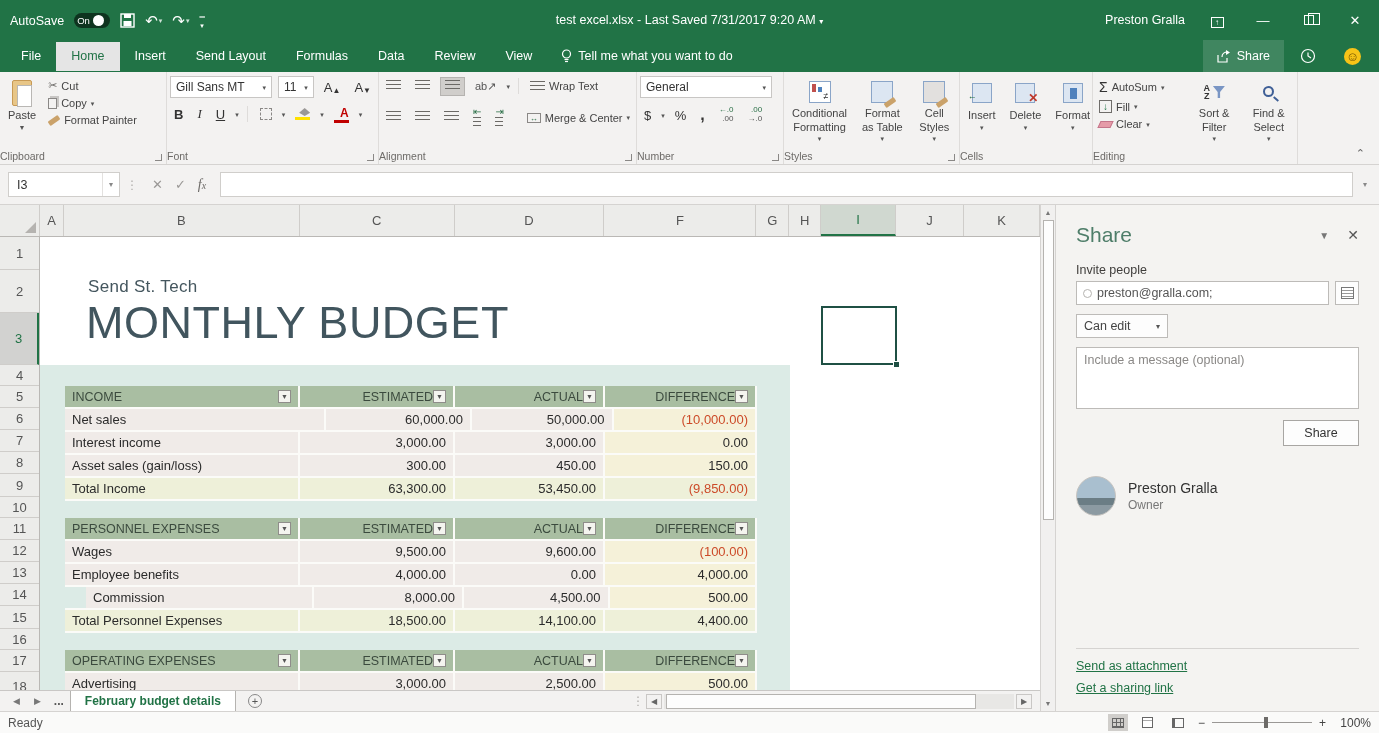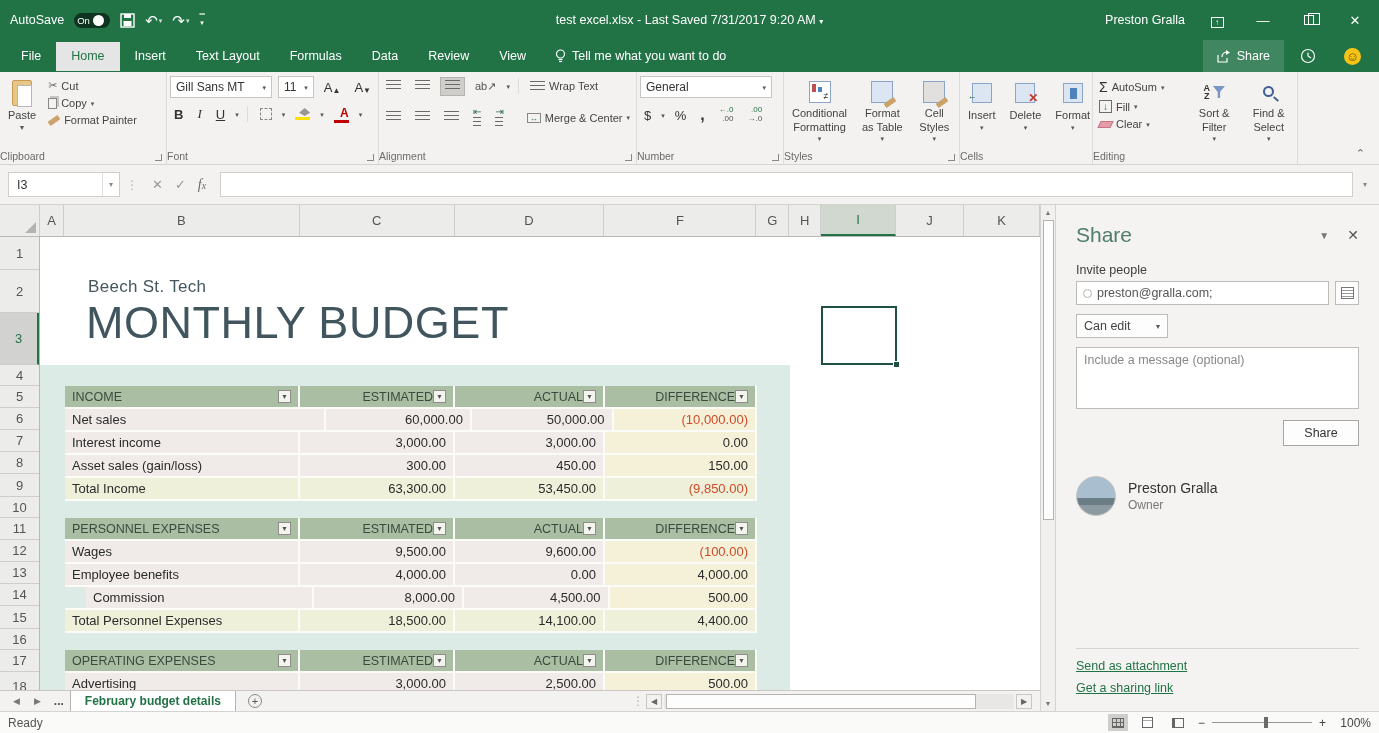--- a/index.html
+++ b/index.html
@@ -1,19 +1,19 @@
 <!DOCTYPE html>
 <html><head>
 <meta charset="utf-8">
 <style>
   *{box-sizing:border-box;margin:0;padding:0}
   body{width:1379px;height:733px;font-family:"Liberation Sans",sans-serif;overflow:hidden;background:#fff;position:relative}
   
   .titlebar{height:40px;background:#217346;color:#fff;display:flex;align-items:center;position:relative;padding:0 10px;font-size:12.5px}
-  .tb-left{display:flex;align-items:center;gap:10px}
+  .tb-left{display:flex;align-items:flex-end;gap:10px}
   .toggle{width:36px;height:15px;border-radius:8px;background:rgba(0,0,0,.55);display:flex;align-items:center;padding:0 3px;gap:3px;cursor:pointer}
   .toggle .on{font-size:9.5px;color:#fff}
   .knob{width:11px;height:11px;border-radius:50%;background:#fff}
   .qat-ic{color:#fff;font-size:15px;line-height:1;display:inline-flex;align-items:center}
   .mini-arrow{font-size:7px;margin-left:1px;color:#cfe3d8}
   .tb-title{position:absolute;left:0;right:0;text-align:center;font-size:12.5px;pointer-events:none}
   .tb-right{margin-left:auto;display:flex;align-items:center;gap:18px;font-size:12.5px}
   .winbtn{width:28px;text-align:center;font-size:13px;cursor:pointer}
   .restore-ic{display:inline-block;width:10px;height:10px;border:1px solid #fff;position:relative}
   .restore-ic:before{content:"";position:absolute;top:-3px;left:3px;width:10px;height:10px;border:1px solid #fff}
@@ -172,21 +172,21 @@
     <span class="winbtn">—</span>
     <span class="winbtn"><span class="restore-ic"></span></span>
     <span class="winbtn">✕</span>
   </div>
 </div>
 
 <div class="tabrow">
   <span class="rtab">File</span>
   <span class="rtab active">Home</span>
   <span class="rtab">Insert</span>
-  <span class="rtab">Text Layout</span>
+  <span class="rtab">Send Layout</span>
   <span class="rtab">Formulas</span>
   <span class="rtab">Data</span>
   <span class="rtab">Review</span>
   <span class="rtab">View</span>
   <span class="tellme">
     <svg width="11" height="14" viewBox="0 0 11 14">
         <circle cx="5.5" cy="5" r="4" fill="none" stroke="#fff" stroke-width="1.2"></circle>
         <line x1="3.5" y1="10.5" x2="7.5" y2="10.5" stroke="#fff" stroke-width="1.2"></line>
         <line x1="4" y1="12.5" x2="7" y2="12.5" stroke="#fff" stroke-width="1.2"></line>
       </svg>
@@ -485,21 +485,21 @@
         <div class="rhcell" style="height:22px">12</div>
         <div class="rhcell" style="height:22px">13</div>
         <div class="rhcell" style="height:22px">14</div>
         <div class="rhcell" style="height:23px">15</div>
         <div class="rhcell" style="height:21px">16</div>
         <div class="rhcell" style="height:22px">17</div>
         <div class="rhcell" style="height:30px">18</div>
       </div>
       <div class="cells">
         <div class="mintbg"></div>
-        <div class="company">Beech St. Tech</div>
+        <div class="company">Send St. Tech</div>
         <div class="bigtitle">MONTHLY BUDGET</div>
         <div class="xtable" style="top:149px">
             <div class="trow thead">
               <div class="tcell lbl" style="width: 235px;">
                 <span>INCOME</span>
                 <span class="filterbtn">▼</span>
               </div>
               <div class="tcell num" style="width: 155px;">
                 <span>ESTIMATED</span>
                 <span class="filterbtn">▼</span>

